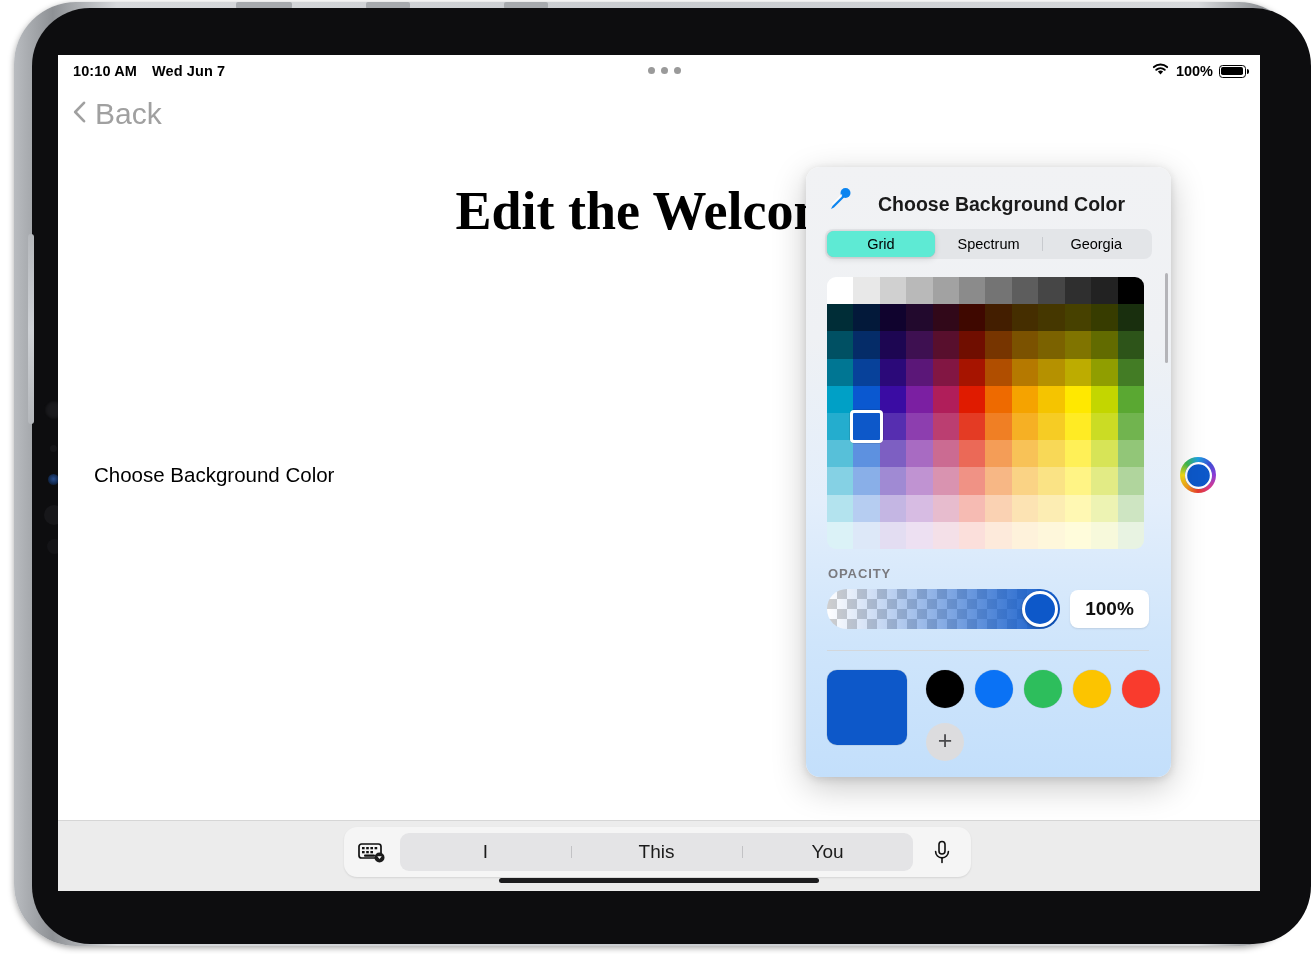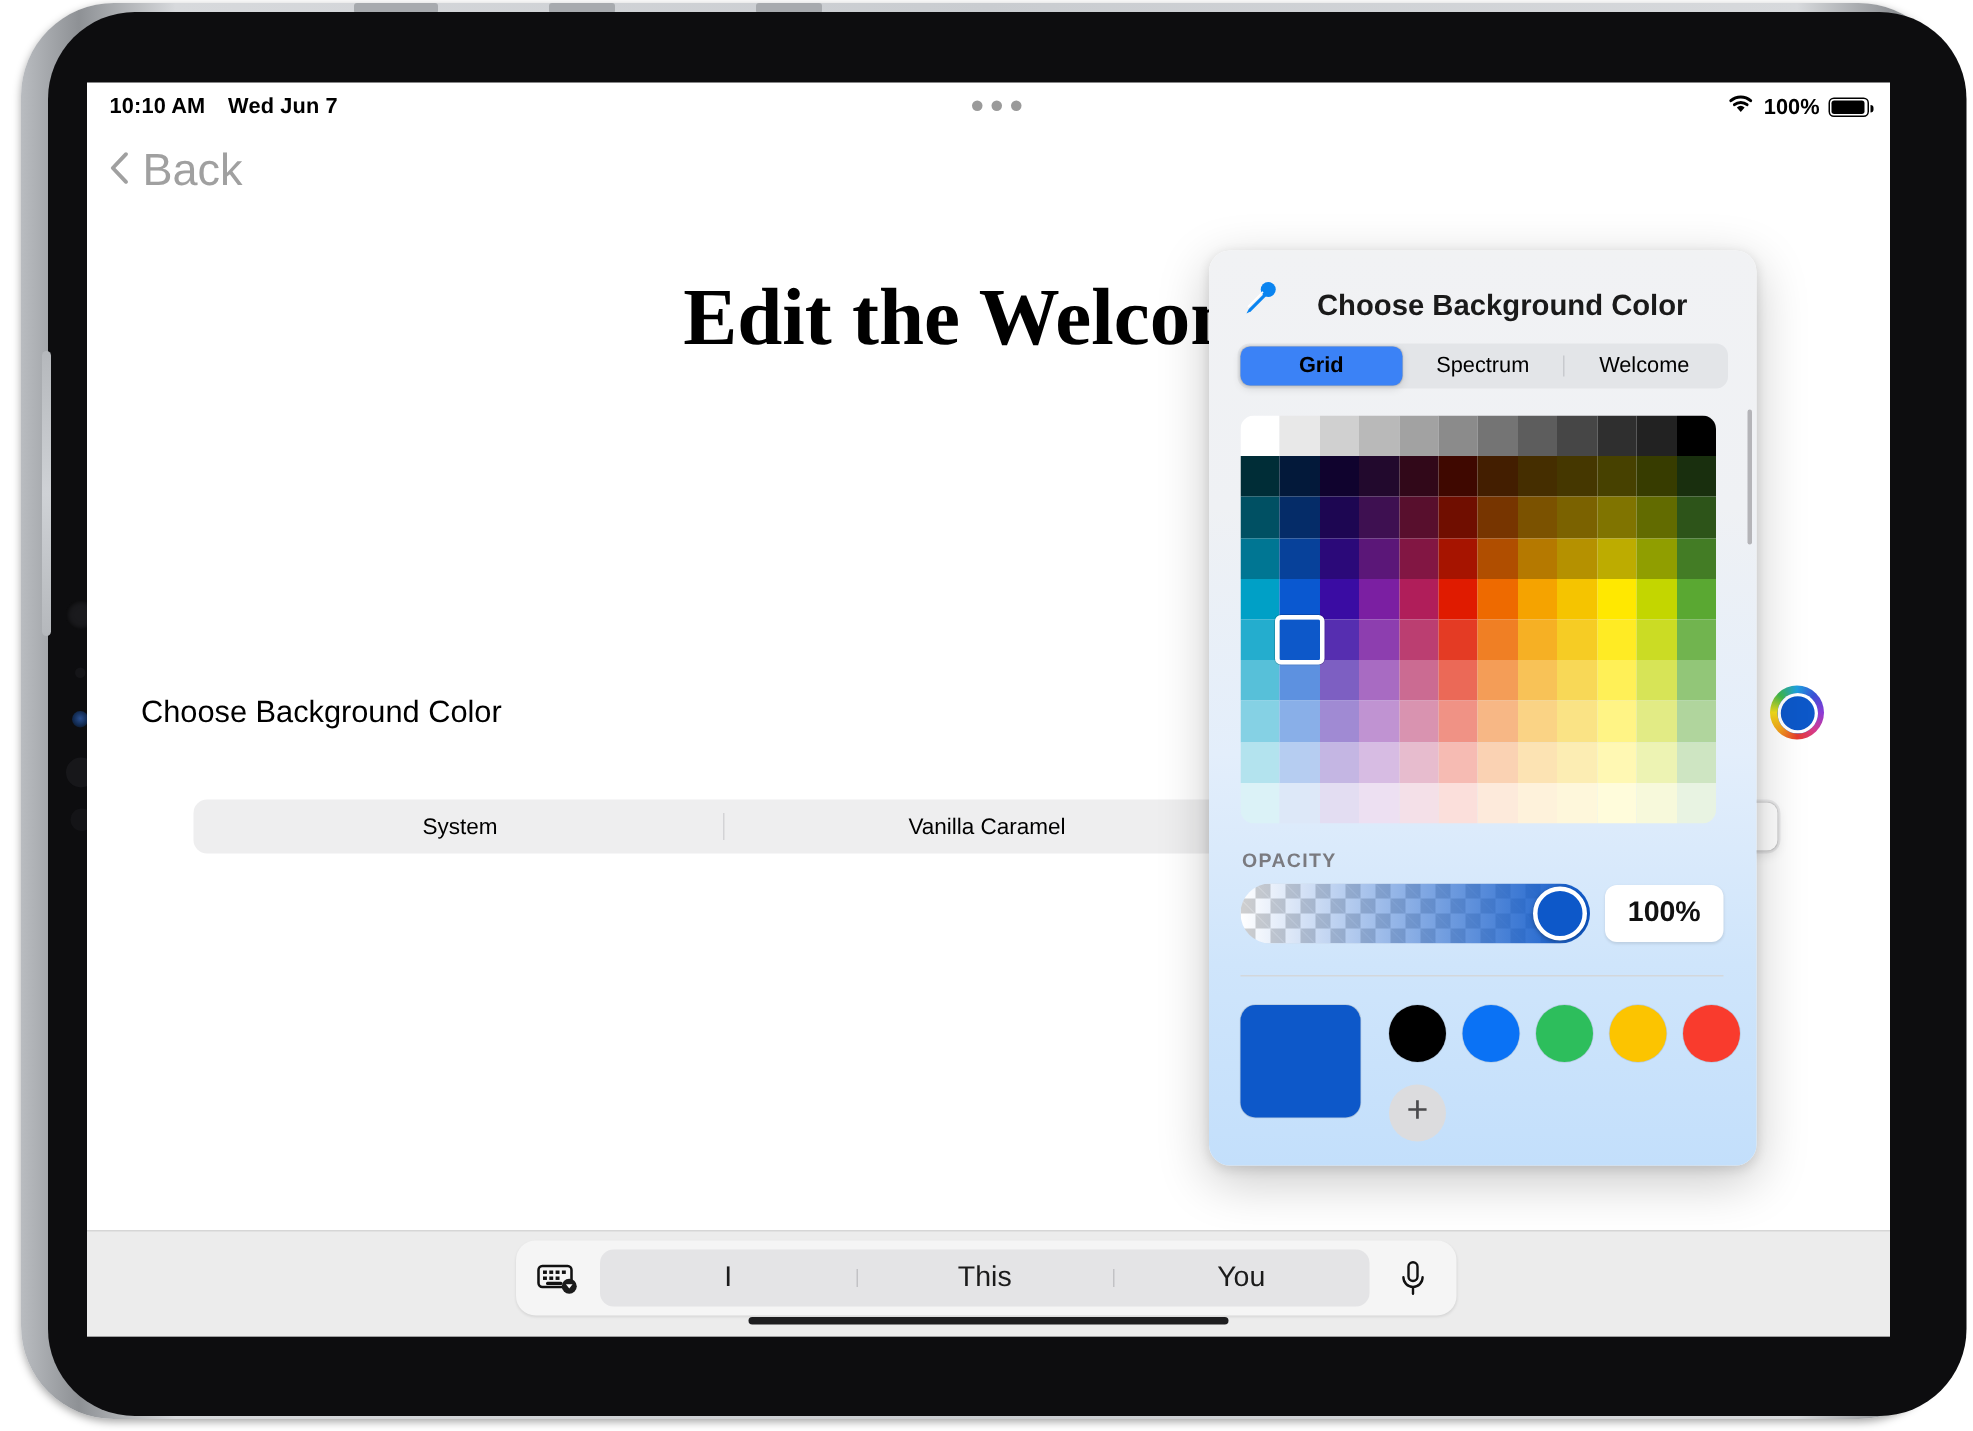--- a/index.html
+++ b/index.html
@@ -156,21 +156,21 @@
   #popover-title{ width:100%; text-align:center; font-size:19.5px; font-weight:bold; color:#1a1a1a;
      padding-left:26px;}
   #mode-segment{
     position:absolute; left:19px; top:62px; width:327px; height:30px;
     background:#e3e5e8; border-radius:8px; display:flex; padding:2px;
   }
   .mode-item{ flex:1; display:flex; align-items:center; justify-content:center; font-size:14.5px;
      color:#000; border-radius:6.5px; position:relative; cursor:pointer;}
   .mode-item + .mode-item::before{ content:""; position:absolute;left:0;top:6px;bottom:6px;width:1px;
      background:#c8cace;}
-  .mode-item.active{ background:#3b82f6; font-weight:bold; box-shadow:0 0 1px rgba(0,0,0,.2),0 2px 6px rgba(0,0,0,.12);}
+  .mode-item.active{ background:#5eead4; font-weight:normal; box-shadow:0 0 1px rgba(0,0,0,.2),0 2px 6px rgba(0,0,0,.12);}
   .mode-item.active::before, .mode-item.active + .mode-item::before{ opacity:0;}
 
   #grid-wrap{ position:absolute; left:21px; top:110px; width:317px; height:272px;
      border-radius:9px; overflow:hidden; }
   #color-grid{ display:grid; grid-template-columns:repeat(12,1fr); grid-template-rows:repeat(10,1fr);
      width:100%; height:100%;}
   .sw{ width:100%; height:100%; cursor:pointer; position:relative;}
   .sw.sel::after{
      content:""; position:absolute; left:-3px; top:-3px; right:-3px; bottom:-3px;
      border:3.5px solid #fff; border-radius:4px; box-shadow:0 0 0 .5px rgba(0,0,0,.2);
@@ -265,31 +265,20 @@
   <div id="page-title">Edit the Welcome</div>
 
 
   <div id="bg-color-row">
     <span id="bg-color-label">Choose Background Color</span>
     <span id="color-well">
       <span id="color-well-inner" style="background: rgb(13, 88, 201);"></span>
     </span>
   </div>
 
-  <div id="font-segment">
-    <div class="seg-item">
-      <span>System</span>
-    </div>
-    <div class="seg-item">
-      <span>Vanilla Caramel</span>
-    </div>
-    <div class="seg-item active">
-      <span>Georgia</span>
-    </div>
-  </div>
 
 
 
   <div id="kb-toolbar">
     <div id="kb-bar">
       <div id="kb-icon-left">
         <svg width="28" height="21" viewBox="0 0 28 21">
           <rect x="1" y="2" width="22" height="14" rx="2.6" fill="none" stroke="#111" stroke-width="1.7"></rect>
           <rect x="4" y="5" width="2.6" height="2.3" fill="#111"></rect>
           <rect x="8.2" y="5" width="2.6" height="2.3" fill="#111"></rect>
@@ -333,21 +322,21 @@
     </div>
 
     <div id="mode-segment">
       <div class="mode-item active">
         <span>Grid</span>
       </div>
       <div class="mode-item">
         <span>Spectrum</span>
       </div>
       <div class="mode-item">
-        <span>Welcome</span>
+        <span>Georgia</span>
       </div>
     </div>
 
     <div id="grid-wrap">
       <div id="color-grid">
           <div class="sw" style="background: rgb(255, 255, 255);"></div>
           <div class="sw" style="background: rgb(232, 232, 232);"></div>
           <div class="sw" style="background: rgb(208, 208, 208);"></div>
           <div class="sw" style="background: rgb(185, 185, 185);"></div>
           <div class="sw" style="background: rgb(162, 162, 162);"></div>

